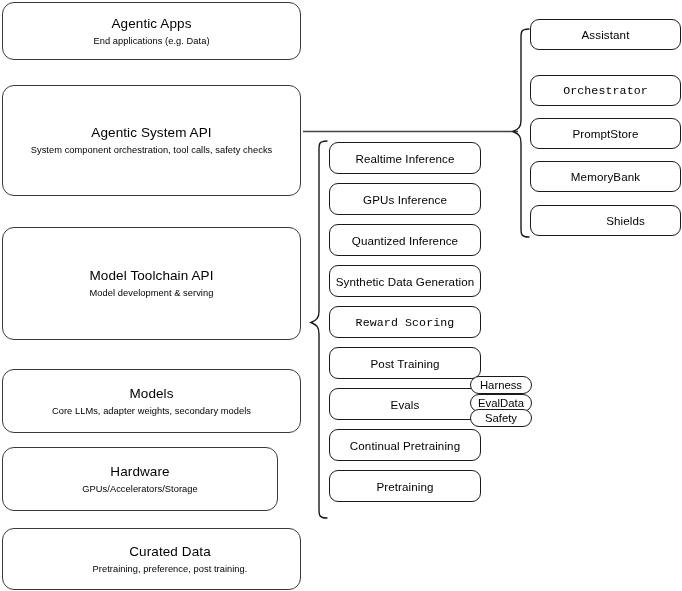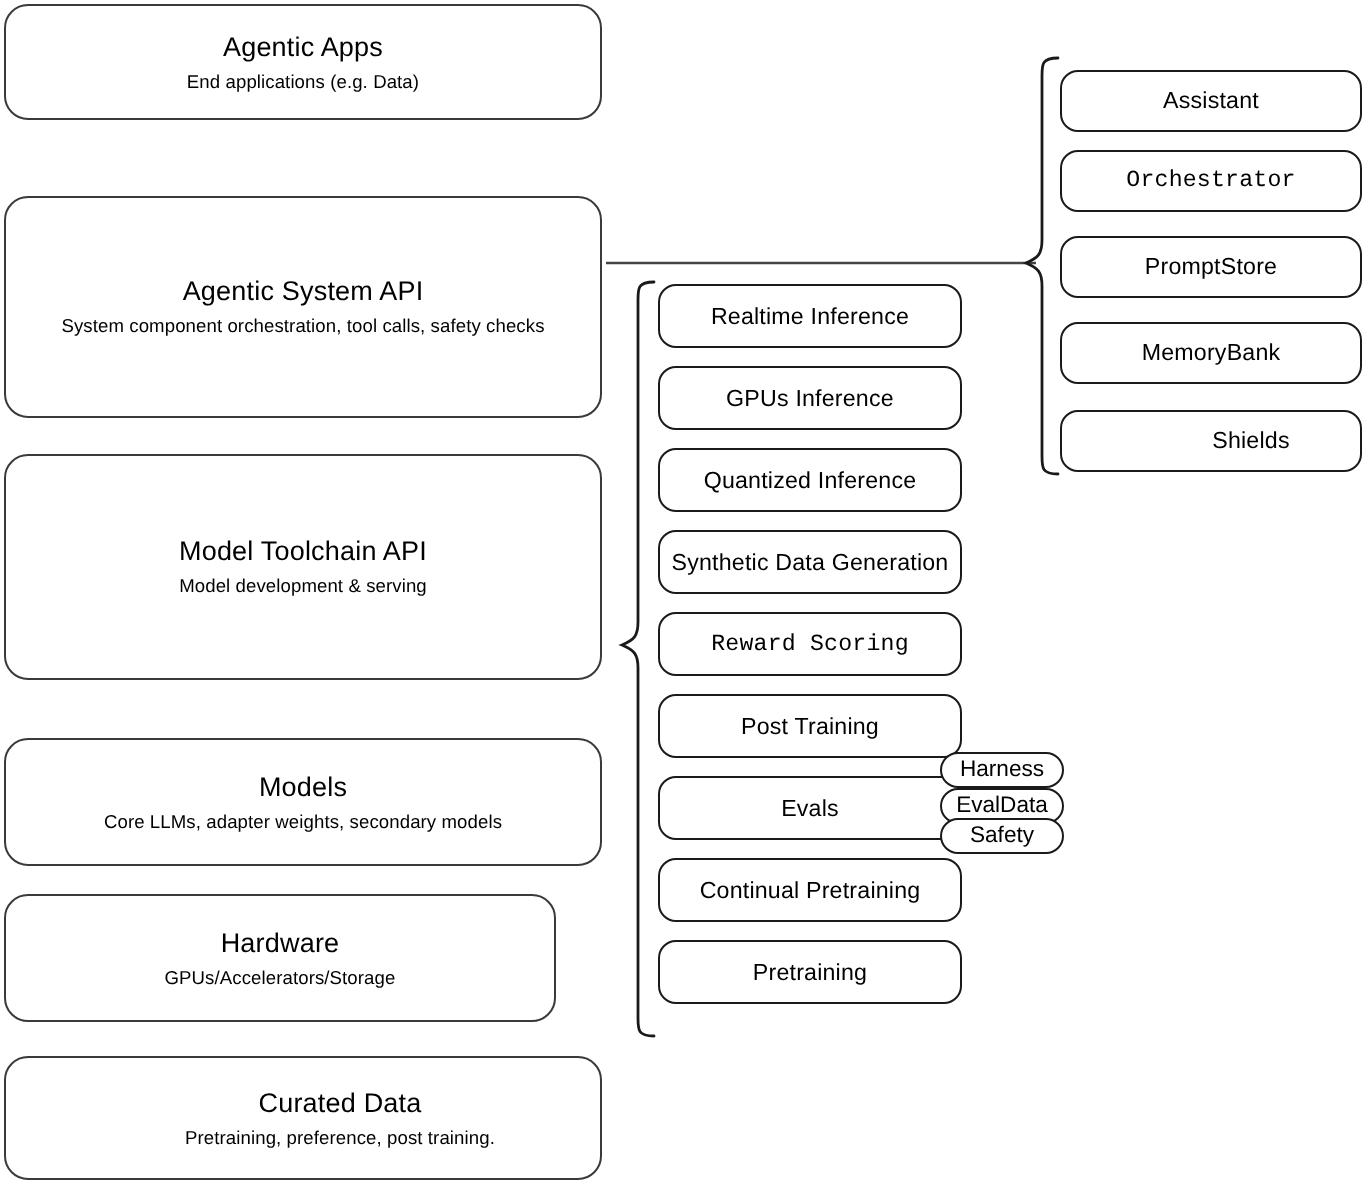--- a/index.html
+++ b/index.html
@@ -105,21 +105,21 @@
              C 317 325, 319 327, 319 334
              L 319 509
              C 319 515, 319 518, 327 518" stroke="#1a1a1a" stroke-width="1.4" fill="none" stroke-linecap="round"></path>
   </svg>
 
   <div class="layer-box" style="left:2px; top:2px; width:299px; height:58px;">
     <div class="layer-title">Agentic Apps</div>
     <div class="layer-sub">End applications (e.g. Data)</div>
   </div>
 
-  <div class="layer-box" style="left:2px; top:85px; width:299px; height:111px;margin-top:13px;">
+  <div class="layer-box" style="left:2px; top:85px; width:299px; height:111px;">
     <div class="layer-title">Agentic System API</div>
     <div class="layer-sub">System component orchestration, tool calls, safety checks</div>
   </div>
 
   <div class="layer-box" style="left:2px; top:227px; width:299px; height:113px;">
     <div class="layer-title">Model Toolchain API</div>
     <div class="layer-sub">Model development &amp; serving</div>
   </div>
 
   <div class="layer-box" style="left:2px; top:369px; width:299px; height:64px;">
@@ -154,21 +154,21 @@
   <div class="cap-box" style="left:329px; top:429px; width:152px; height:32px;">Continual Pretraining</div>
 
   <div class="cap-box" style="left:329px; top:470px; width:152px; height:32px;">Pretraining</div>
 
   <div class="pill-box" style="left:470px; top:376px; width:62px; height:18px;">Harness</div>
 
   <div class="pill-box" style="left:470px; top:394px; width:62px; height:18px;">EvalData</div>
 
   <div class="pill-box" style="left:470px; top:409px; width:62px; height:18px;">Safety</div>
 
-  <div class="cap-box" style="left:530px; top:35px; width:151px; height:31px;">Assistant</div>
+  <div class="cap-box" style="left:530px; top:19px; width:151px; height:31px;">Assistant</div>
 
   <div class="cap-box" style="left:530px; top:75px; width:151px; height:31px;font-family:Liberation Mono, monospace;">Orchestrator</div>
 
   <div class="cap-box" style="left:530px; top:118px; width:151px; height:31px;">PromptStore</div>
 
   <div class="cap-box" style="left:530px; top:161px; width:151px; height:31px;">MemoryBank</div>
 
   <div class="cap-box" style="left:530px; top:205px; width:151px; height:31px;padding-left:40px;">Shields</div>
 
 </div>

